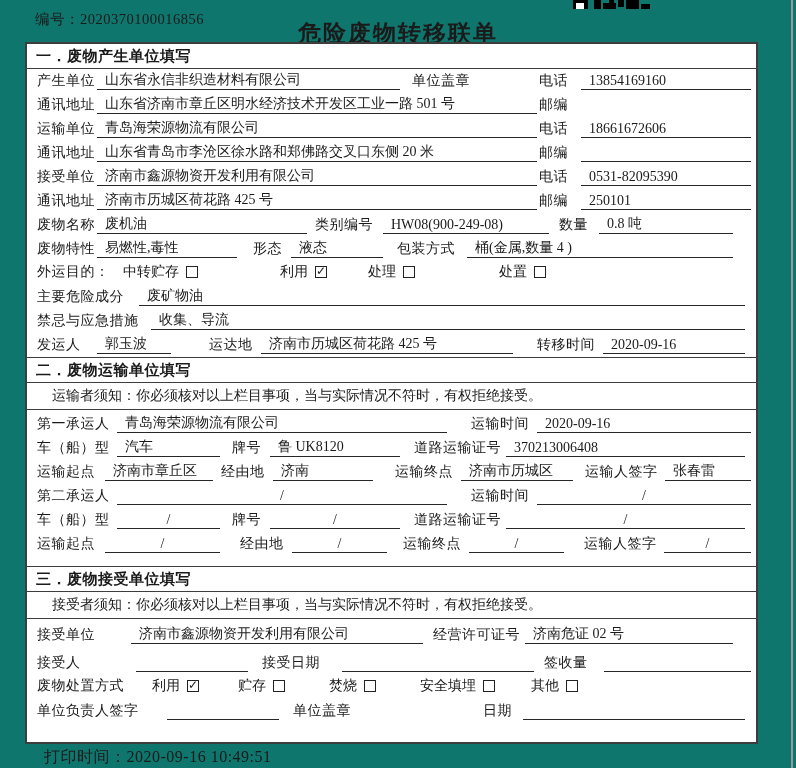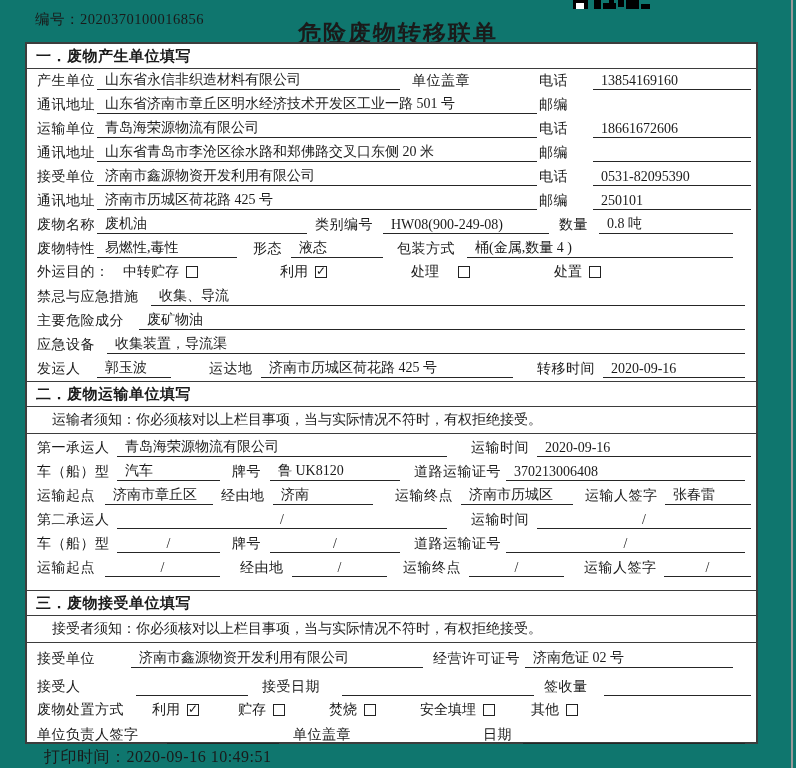--- a/index.html
+++ b/index.html
@@ -18,36 +18,36 @@
   .row.h26{height:26px;}
   .row.h28{height:28px;}
   .notice{height:26px;line-height:26px;border-bottom:1.5px solid #3d3d3d;padding-left:25px;white-space:nowrap;}
   .spacer{height:10px;}
   .lbl{display:inline-block;letter-spacing:.5px;}
   .u{display:inline-block;border-bottom:1px solid #262626;padding:0 2px 0 8px;min-height:17px;box-sizing:border-box;}
   .u.c{text-align:center;padding-left:2px;}
   .grow{flex:1 1 auto;}
   .rgroup{display:flex;align-items:flex-end;width:212px;margin-left:auto;}
   .rgroup .lbl{width:34px;}
-  .rgroup .u{flex:1;margin-left:20px;}
+  .rgroup .u{flex:1;margin-left:8px;}
   .opt{display:inline-flex;align-items:center;}
   .cb{display:inline-flex;align-items:center;justify-content:center;width:12px;height:12px;border:1.3px solid #222;font-size:12px;line-height:1;margin-left:7px;box-sizing:border-box;padding-bottom:1px;}
   
   .w60{width:60px;} .w72{width:72px;} .w74{width:74px;} .w78{width:78px;} .w88{width:88px;}
   .w92{width:92px;} .w100{width:100px;} .w104{width:104px;} .w30{width:30px;} .w34{width:34px;}
   .w44{width:44px;} .w58{width:58px;} .w62{width:62px;} .w84{width:84px;} .w86{width:86px;}
   .uw300{width:303px;} .uw440{width:440px;} .uw210{width:210px;} .uw168{width:166px;}
   .uw140{width:140px;} .uw92{width:92px;} .uw72{width:74px;} .uw250{width:252px;}
   .uw330{width:330px;} .uw103{width:103px;} .uw130{width:130px;} .uw105{width:108px;}
   .uw108{width:100px;} .uw110{width:112px;} .uw115{width:115px;} .uw95{width:95px;}
   .uw290{width:292px;} .uw195{width:192px;}
   .ml6{margin-left:6px;} .ml8{margin-left:8px;} .ml10{margin-left:10px;} .ml12{margin-left:12px;}
   .ml14{margin-left:14px;} .ml16{margin-left:16px;} .ml20{margin-left:20px;} .ml22{margin-left:22px;}
   .ml24{margin-left:24px;} .ml27{margin-left:27px;} .ml30{margin-left:30px;} .ml36{margin-left:36px;}
-  .ml38{margin-left:38px;} .ml39{margin-left:39px;} .ml44{margin-left:44px;} .ml74{margin-left:84px;gap:12px;}
+  .ml38{margin-left:38px;} .ml39{margin-left:39px;} .ml44{margin-left:44px;} .ml74{margin-left:41px;}
   .ml82{margin-left:82px;} .ml84{margin-left:84px;} .ml130{margin-left:130px;}
   .mr6{margin-right:6px;} .mr18{margin-right:18px;}
   .print-time{position:absolute;left:44px;top:747px;font-size:16px;letter-spacing:.5px;}
 </style>
 </head>
 <body>
 
 <div class="page">
 
   <div class="serial"><span>编号：</span><span>2020370100016856</span></div>
@@ -155,33 +155,29 @@
         <span>处理</span>
         <span class="cb"></span>
       </span>
       <span class="opt ml84">
         <span>处置</span>
         <span class="cb"></span>
       </span>
     </div>
 
     <div class="row">
+      <span class="lbl w92">主要危险成分</span>
+      <span class="u grow mr6 ml10">废矿物油</span>
+    </div>
+
+    <div class="row">
       <span class="lbl w104">禁忌与应急措施</span>
       <span class="u grow mr6 ml10">收集、导流</span>
     </div>
 
-    <div class="row">
-      <span class="lbl w92">主要危险成分</span>
-      <span class="u grow mr6 ml10">废矿物油</span>
-    </div>
-
-    <div class="row">
-      <span class="lbl w60">应急设备</span>
-      <span class="u grow mr6 ml10">收集装置，导流渠</span>
-    </div>
 
     <div class="row">
       <span class="lbl w60">发运人</span>
       <span class="u uw72">郭玉波</span>
       <span class="lbl w44 ml38">运达地</span>
       <span class="u uw250 ml8">济南市历城区荷花路 425 号</span>
       <span class="lbl w58 ml24">转移时间</span>
       <span class="u grow mr6 ml8">2020-09-16</span>
     </div>
 

